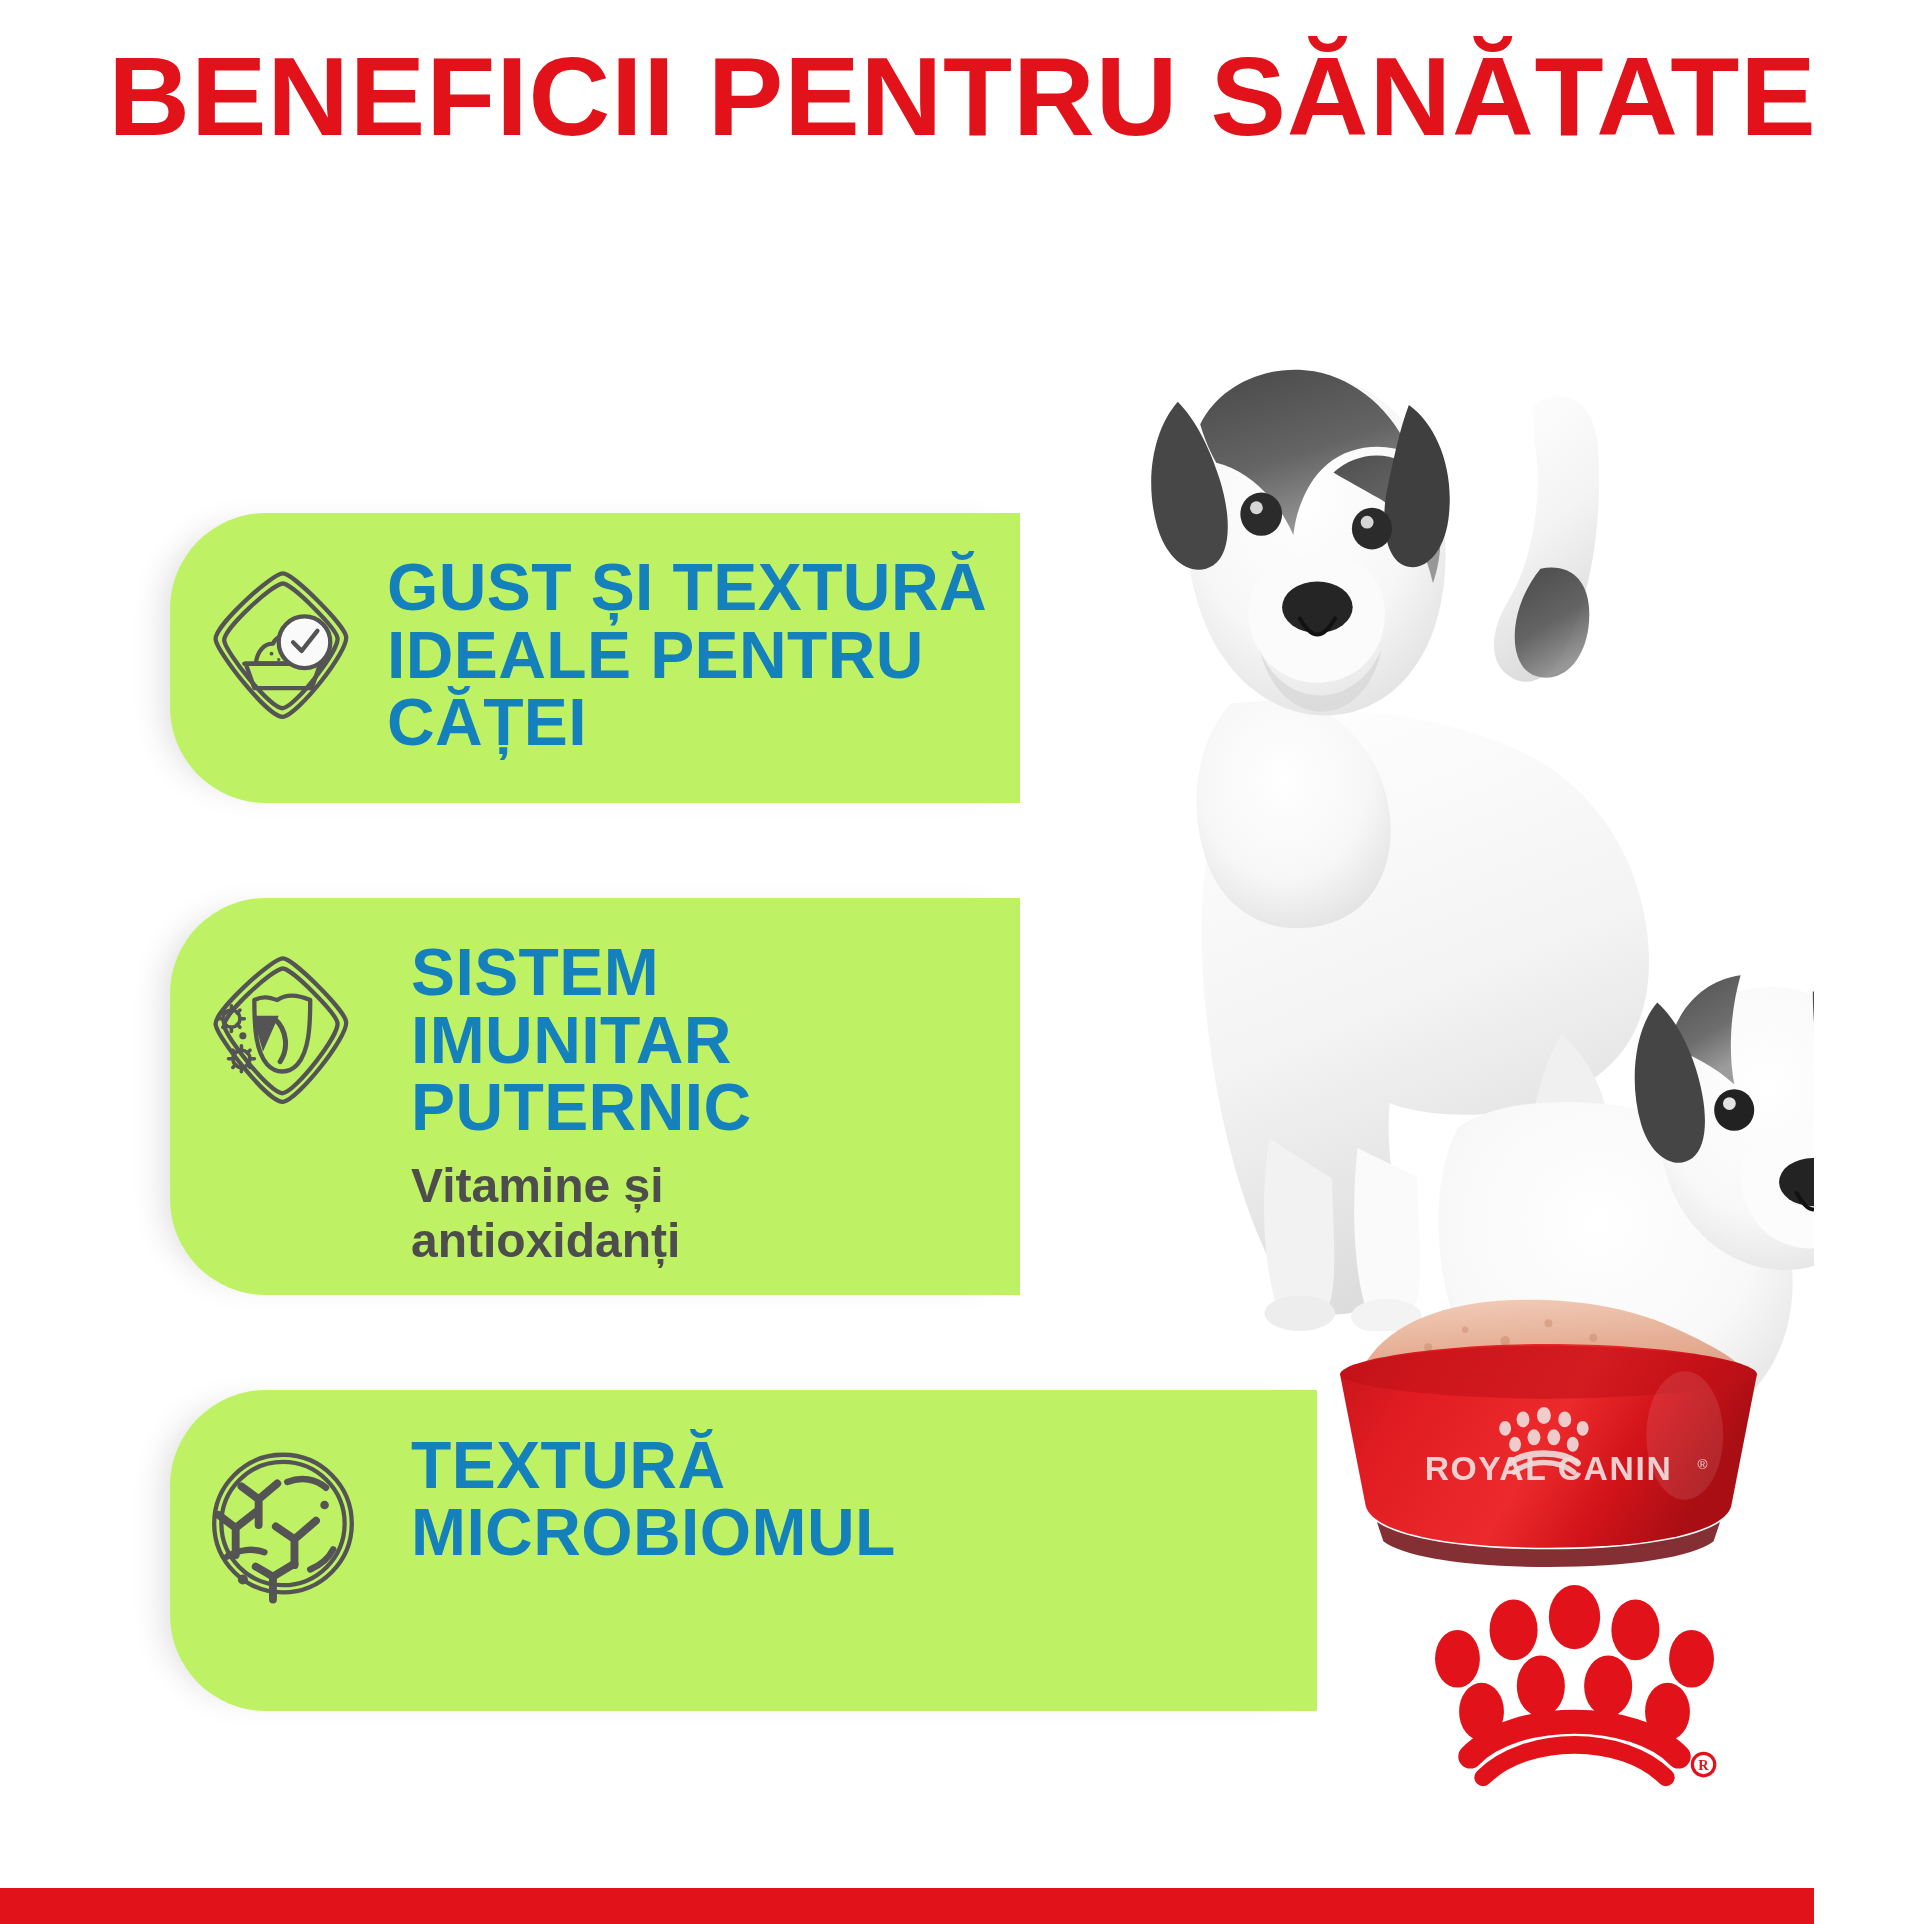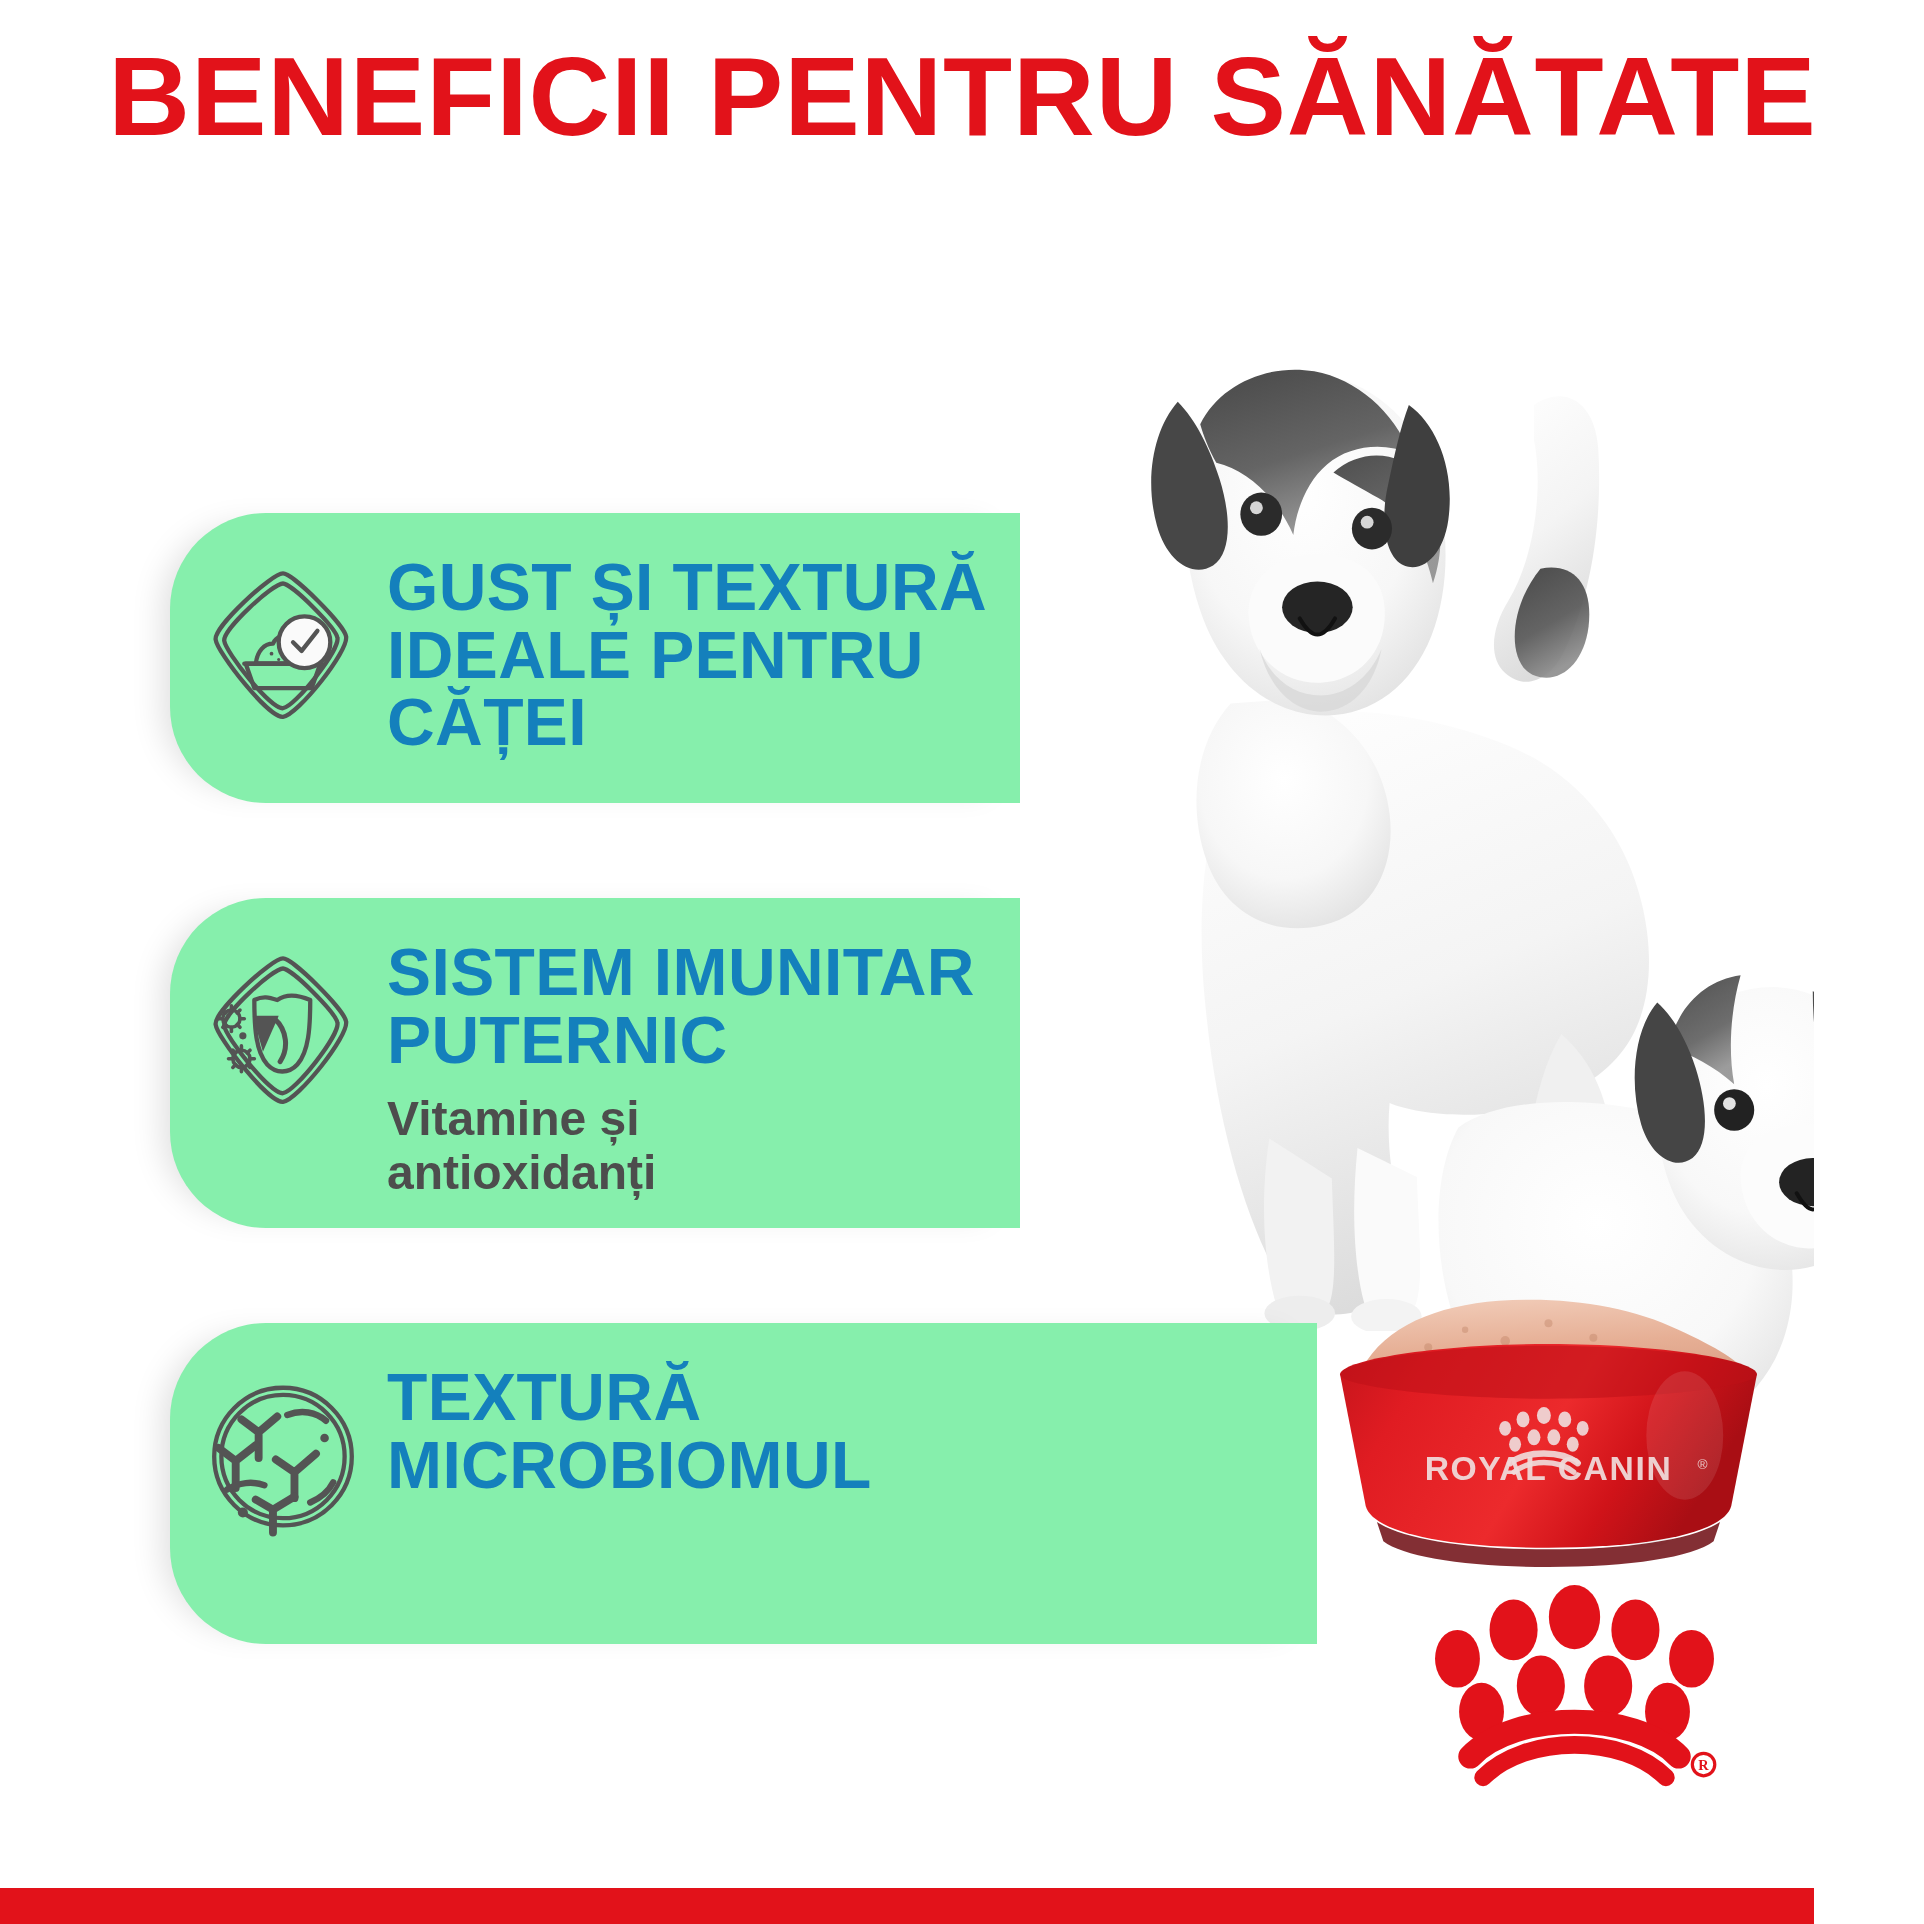--- a/index.html
+++ b/index.html
@@ -52,31 +52,31 @@
 
   
   .cards {
     position: absolute;
     left: 0;
     top: 513px;
     width: 1283px;
   }
   .card {
     position: relative;
-    background: #86efac;
+    background: #bef264;
     border-radius: 96px 0 0 96px;
     box-shadow: -21px 0 32px -14.4px rgba(0,0,0,0.13);
     margin-left: 170px;
     min-height: 265px;
     display: flex;
     align-items: flex-start;
     padding: 27px 0 27px 0;
     box-sizing: border-box;
   }
-  .card + .card { margin-top: 95px; }
+  .card + .card { margin-top: 95px; gap: 24px; }
 
   .card-icon {
     flex: 0 0 217px;
     width: 217px;
     height: 215px;
     display: flex;
     align-items: center;
     justify-content: center;
     padding-left: 9.6px;
     box-sizing: border-box;

